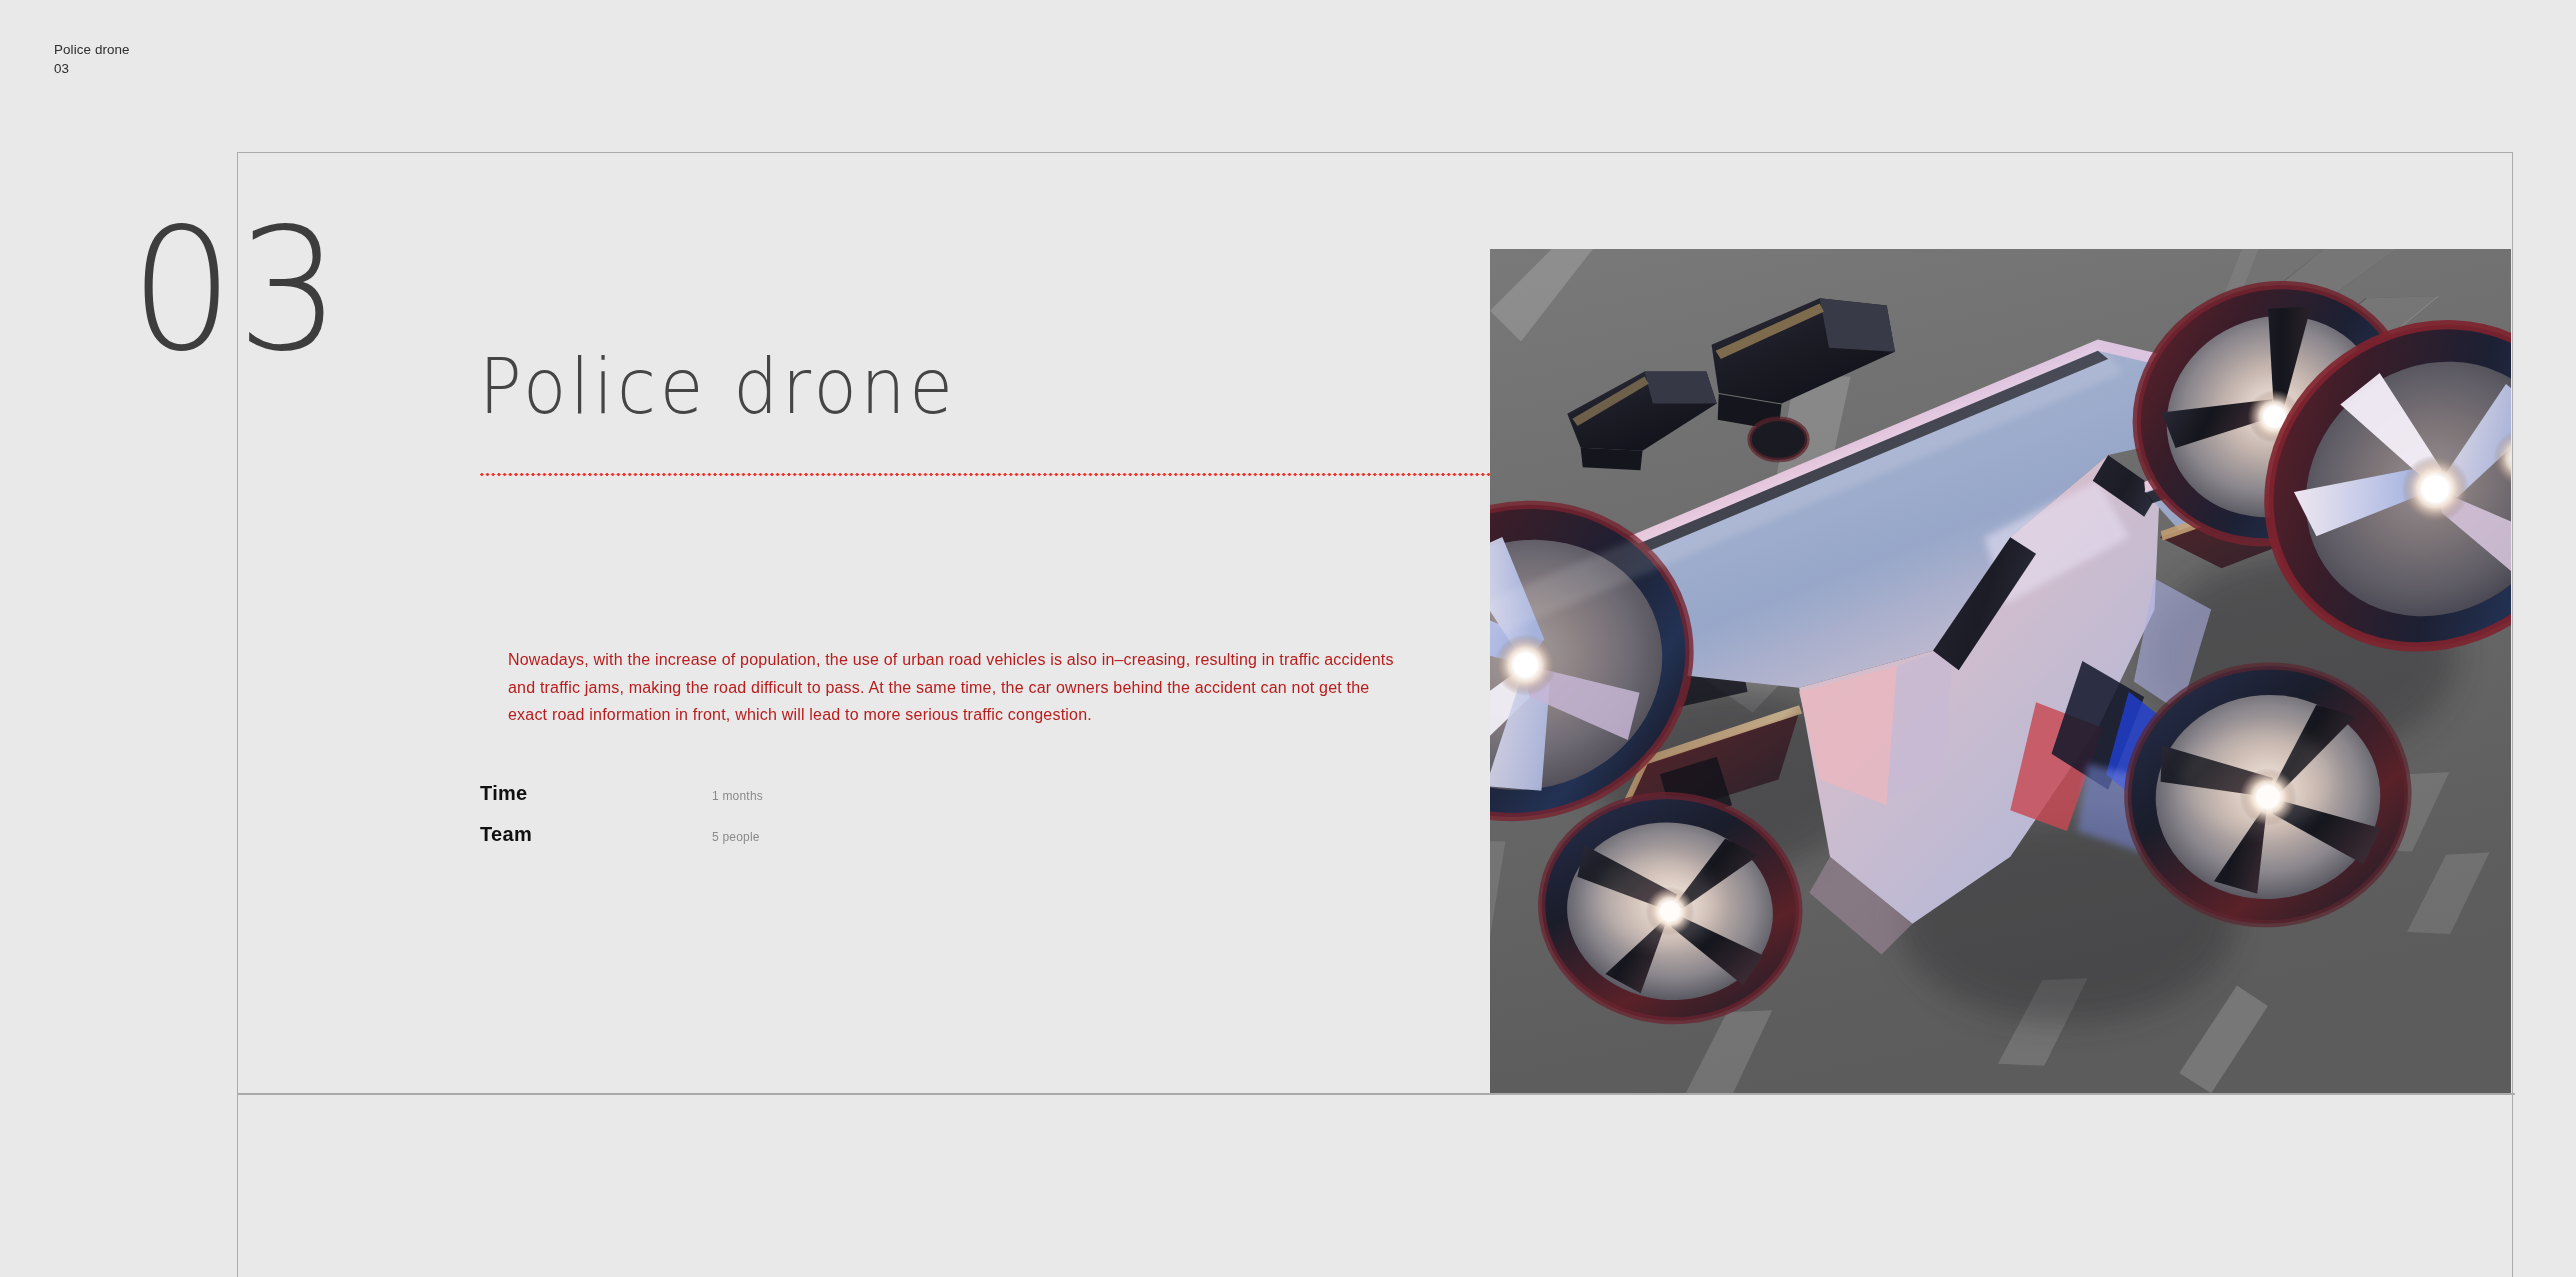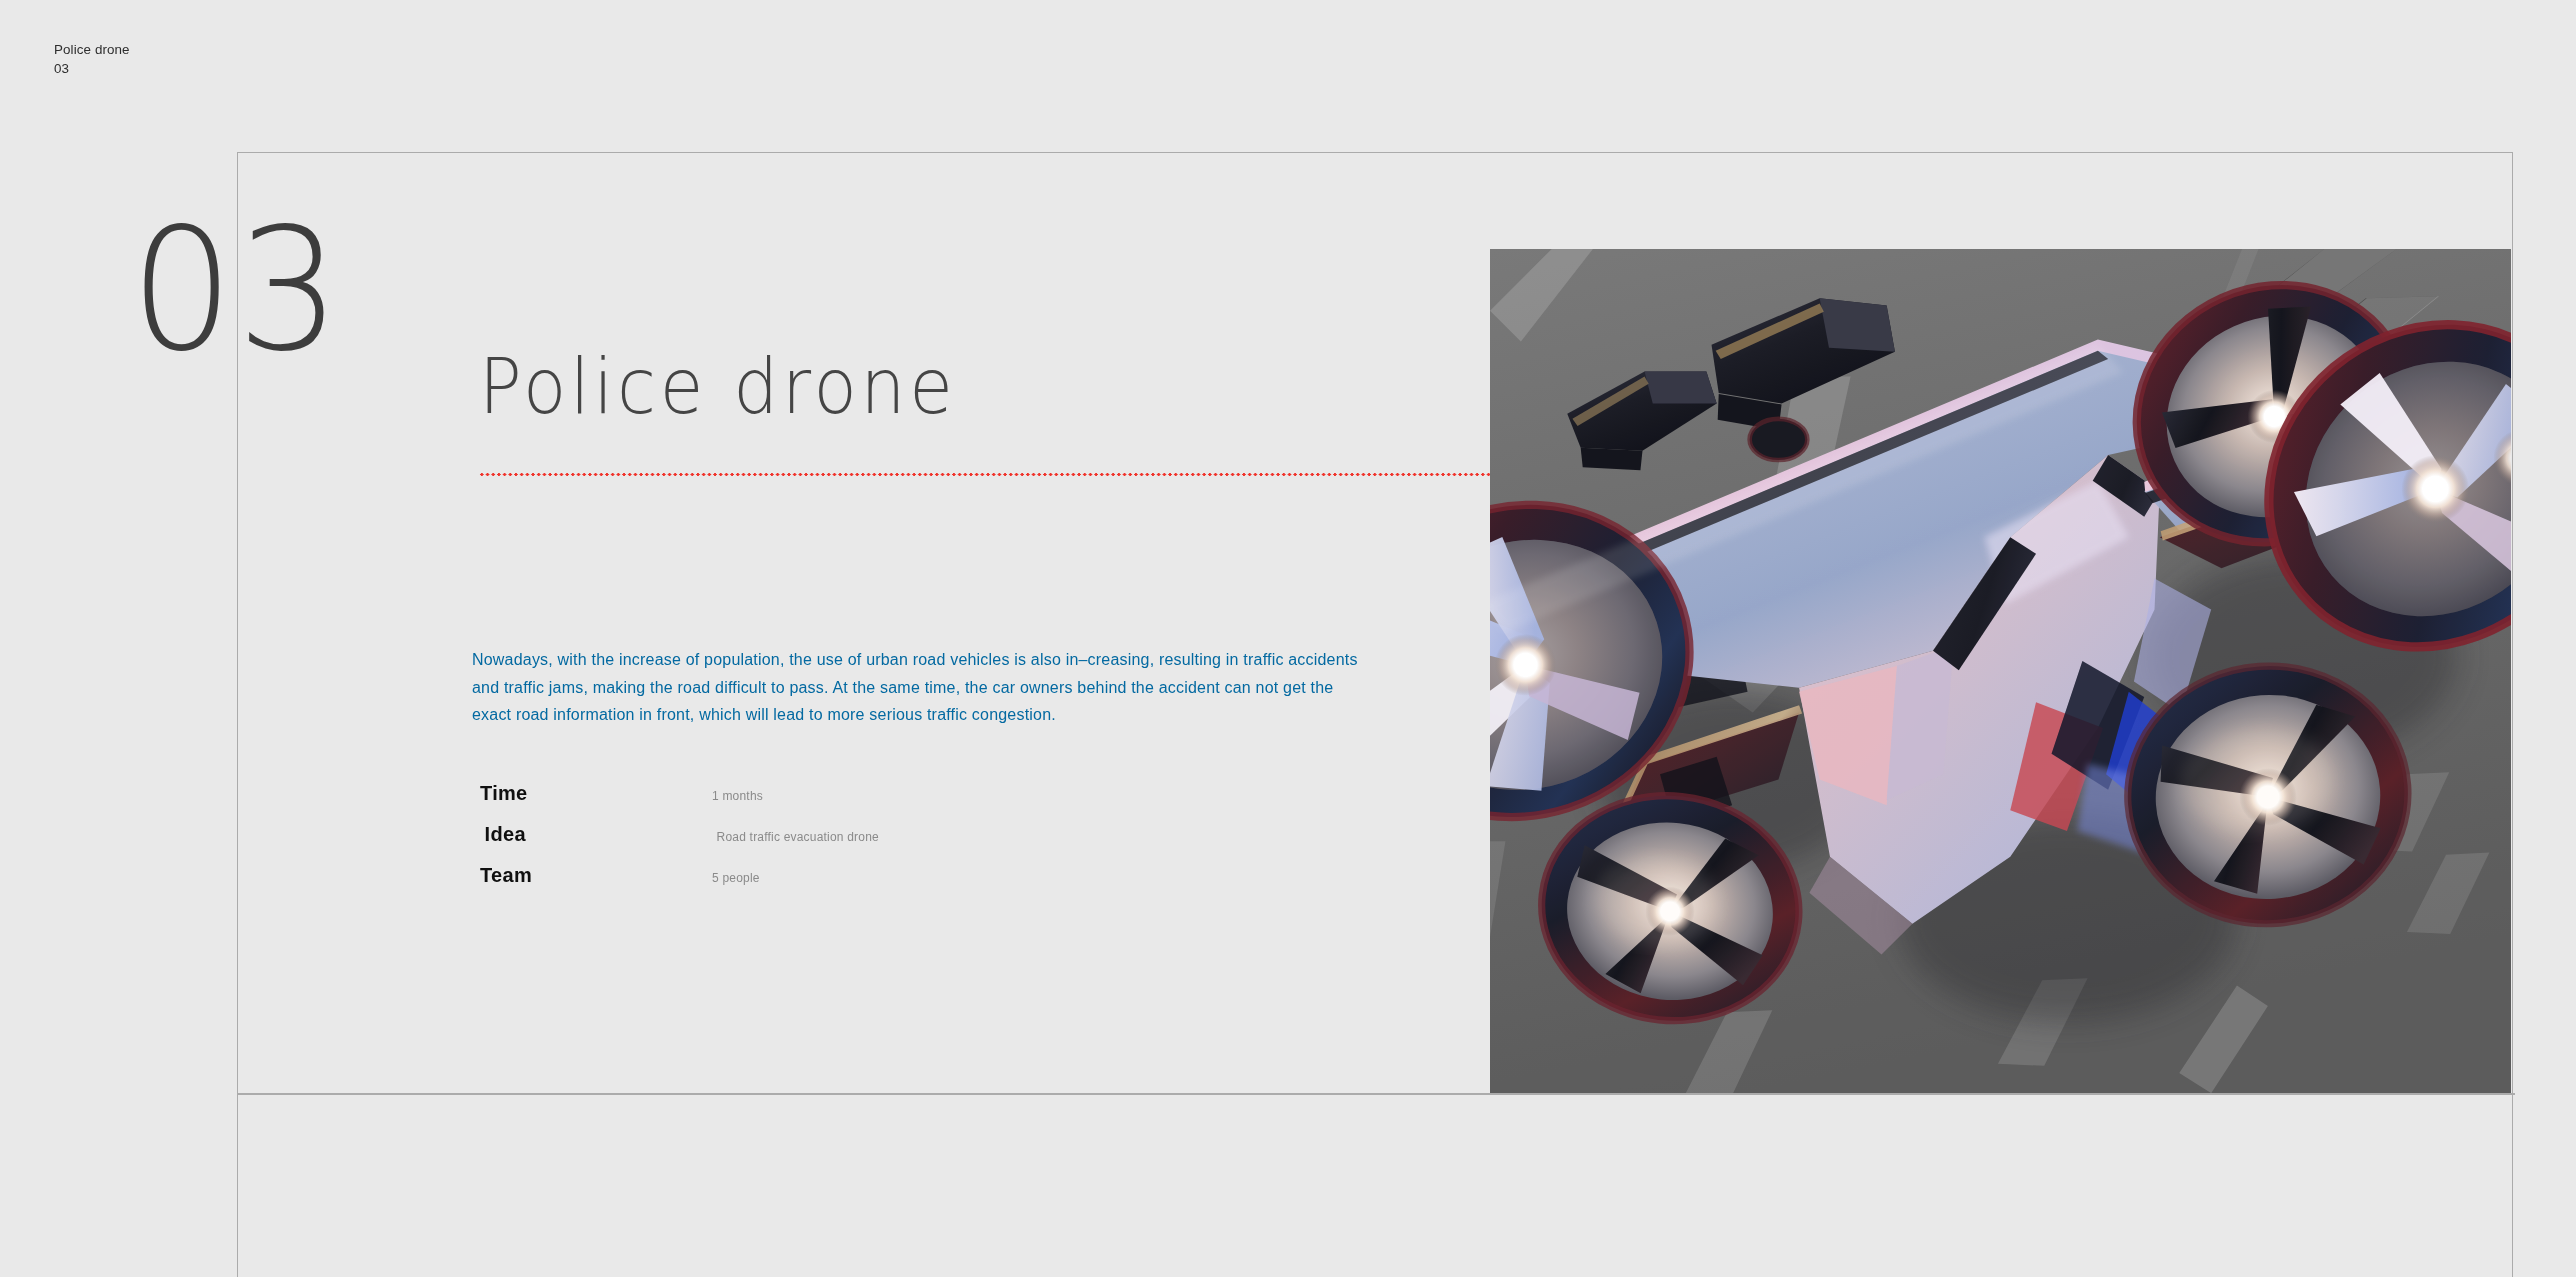--- a/index.html
+++ b/index.html
@@ -34,22 +34,22 @@
   
   .title-block{position:absolute;left:479px;top:346px;width:1012px;}
   .title{font-size:77px;line-height:1.06;color:#454545;font-weight:300;
          letter-spacing:4.1px;font-family:"DejaVu Sans",sans-serif;
          transform:scaleX(.92);transform-origin:left center;white-space:nowrap;}
   .title-rule{position:absolute;left:479px;top:473px;width:1011px;height:3.1px;
         background-image:radial-gradient(circle,#F0342C 0,#F0342C 44%,rgba(0,0,0,0) 48%);
         background-size:5.7px 3.1px;background-repeat:repeat-x;}
 
   
-  .body-copy{position:absolute;left:472px;top:630px;width:886px;
-             font-size:16px;line-height:1.72;color:#0369a1;font-weight:400;
+  .body-copy{position:absolute;left:508px;top:630px;width:886px;
+             font-size:16px;line-height:1.72;color:#b91c1c;font-weight:400;
              letter-spacing:0.2px;}
 
   
   .specs{position:absolute;left:480px;top:782px;width:773px;}
   .spec-row{display:flex;align-items:baseline;height:41px;}
   .spec-label{width:232px;font-size:20px;font-weight:700;color:#101010;
               letter-spacing:0.3px;}
   .spec-row.indent .spec-label{padding-left:4.6px;}
   .spec-value{font-size:12px;color:#8A8A8A;font-weight:400;letter-spacing:0.2px;}
 
@@ -84,24 +84,20 @@
     <div class="title">Police drone</div>
   </div>
   <div class="title-rule"></div>
 
   <p class="body-copy">Nowadays, with the increase of population, the use of urban road vehicles is also in–creasing, resulting in traffic accidents and traffic jams, making the road difficult to pass. At the same time, the car owners behind the accident can not get the exact road information in front, which will lead to more serious traffic congestion.</p>
 
   <div class="specs">
     <div class="spec-row">
       <span class="spec-label">Time</span>
       <span class="spec-value">1 months</span>
-    </div>
-    <div class="spec-row indent">
-      <span class="spec-label">Idea</span>
-      <span class="spec-value">Road traffic evacuation drone</span>
     </div>
     <div class="spec-row">
       <span class="spec-label">Team</span>
       <span class="spec-value">5 people</span>
     </div>
   </div>
 
   <div class="shot">
     <svg viewBox="0 0 1982 1639" preserveAspectRatio="xMidYMid slice">
       <defs>

